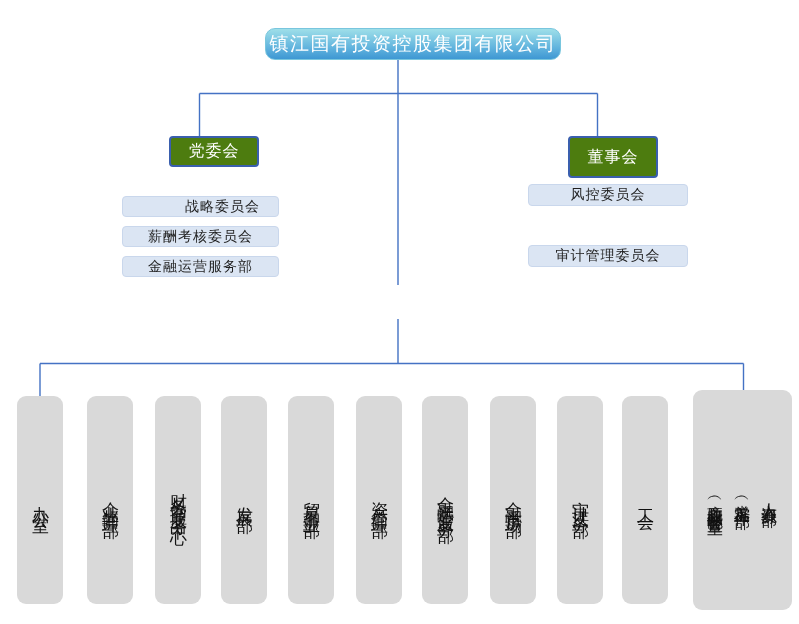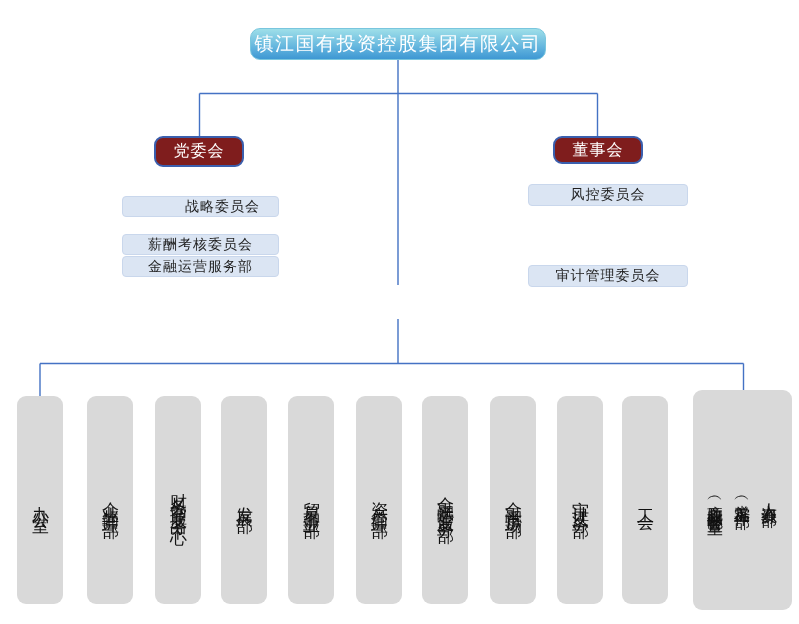--- a/index.html
+++ b/index.html
@@ -17,60 +17,61 @@
     width:799px; height:624px;
     pointer-events:none;
   }
 
   .node {
     position:absolute;
     display:flex; align-items:center; justify-content:center;
     box-sizing:border-box;
     text-align:left;
     white-space:nowrap;
+    margin-left:15px;
   }
 
   .root-node {
     left:250px; top:28px; width:296px; height:32px;
     border-radius:10px;
     background:linear-gradient(to bottom, #9edfe9 0%, #5fb2dd 65%, #3e97d3 100%);
     border:1px solid #79c6de;
     color:#ffffff;
     font-size:19px;
     letter-spacing:1.5px;
   }
 
   .blue-node {
-    background:#7f1d1d;
+    background:#4d7c0f;
     border:2px solid #3a5fae;
-    border-radius:9px;
+    border-radius:4px;
     color:#ffffff;
     font-size:16px;
     letter-spacing:1px;
   }
   .party-node { left:154px; top:136px; width:90px; height:31px; }
-  .board-node { left:553px; top:136px; width:90px; height:28px; }
+  .board-node { left:553px; top:136px; width:90px; height:42px; }
   .mgmt-node  { left:352px; top:285px; width:94px; height:34px; font-size:17px; }
 
   .committee {
     position:absolute;
     display:flex; align-items:center; justify-content:center;
     box-sizing:border-box;
     background:#dbe5f3;
     border:1px solid #c9d7ec;
     border-radius:4px;
     color:#1f1f1f;
     font-size:14px;
     letter-spacing:1px;
     white-space:nowrap;
   }
   .cl { left:122px; width:157px; height:21px; }
   .cr { left:528px; width:160px; height:22px; }
-  .cl-0 { top:196px;padding-left:44px; } .cl-1 { top:234px; } .cl-2 { top:256px; }
-  .cr-0 { top:184px; } .cr-1 { top:245px;margin-top:20px; }
+  .cl-0 { top:196px;padding-left:44px; } .cl-1 { top:226px; } .cl-2 { top:256px; }
+  .cr-0 { top:184px; } .cr-1 { top:245px; }
 
   .dept {
     position:absolute;
     top:396px; width:46px; height:208px;
     background:#d9d9d9;
     border-radius:9px;
     display:flex; align-items:center; justify-content:center;
   }
   .dept .vtext {
     writing-mode:vertical-rl;

